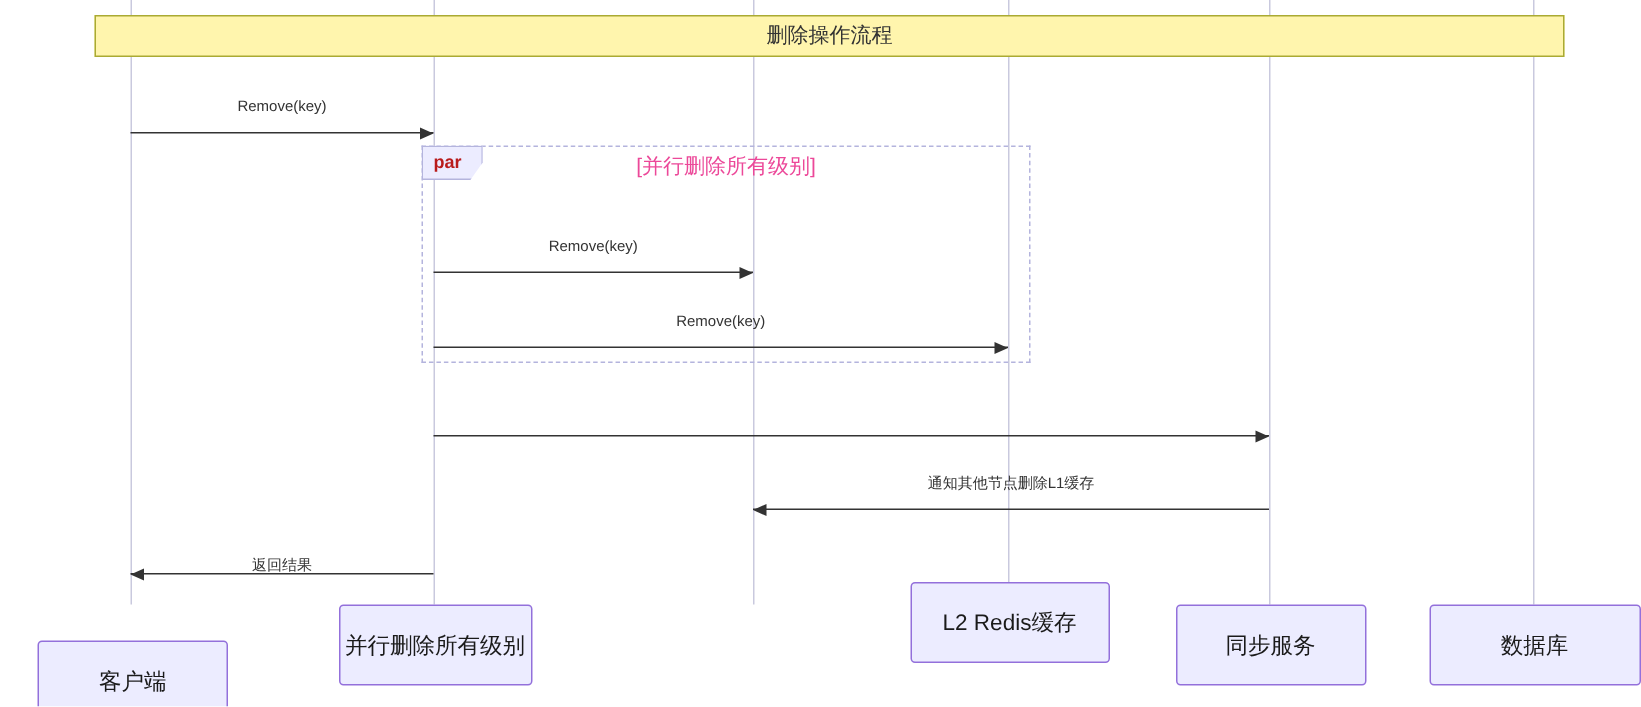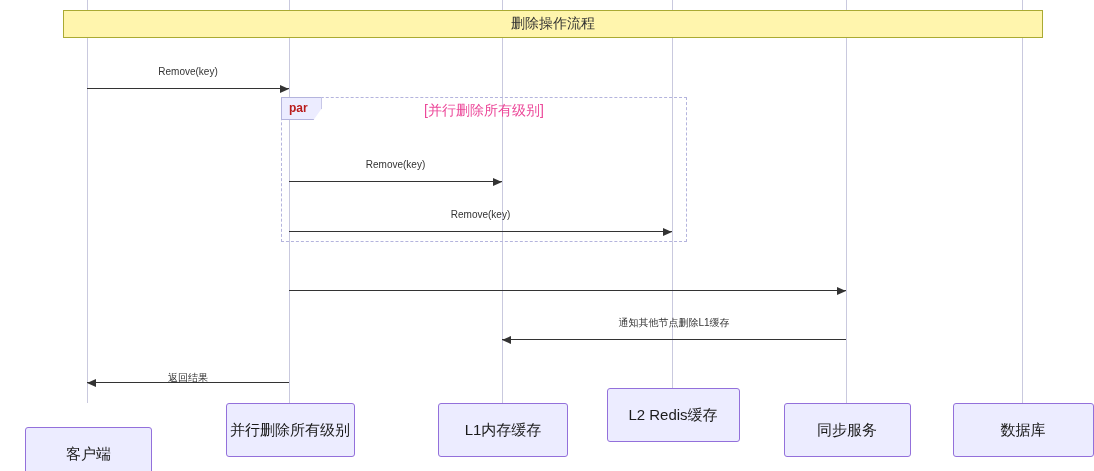--- a/index.html
+++ b/index.html
@@ -137,17 +137,16 @@
     <div class="msg-line" style="left: 289px; width: 557px; top: 290px;"></div>
     <div class="msg-arrow right" style="top: 286.5px; left: 837px;"></div>
     <div class="msg-line" style="left: 502px; width: 344px; top: 339px;"></div>
     <div class="msg-arrow left" style="top: 335.5px; left: 502px;"></div>
     <div class="msg-label" style="left: 674px; top: 315px;">通知其他节点删除L1缓存</div>
     <div class="msg-line" style="left: 87px; width: 202px; top: 382px;"></div>
     <div class="msg-arrow left" style="top: 378.5px; left: 87px;"></div>
     <div class="msg-label" style="left: 188px; top: 358px; margin-top: 12px;">返回结果</div>
     <div class="actor-box" style="left: 25px; top: 403px; width: 125px; height: 52px; margin-top: 24px;">客户端</div>
     <div class="actor-box" style="left: 225.5px; top: 403px; width: 127px; height: 52px;">并行删除所有级别</div>
-    <div class="actor-box" style="left: 438px; top: 403px; width: 128px; height: 52px;">L1内存缓存</div>
     <div class="actor-box" style="left: 606.5px; top: 388px; width: 131px; height: 52px;">L2 Redis缓存</div>
     <div class="actor-box" style="left: 952.5px; top: 403px; width: 139px; height: 52px;">数据库</div>
     <div class="actor-box" style="left: 783.5px; top: 403px; width: 125px; height: 52px;">同步服务</div>
   </div>
 
 </body></html>

